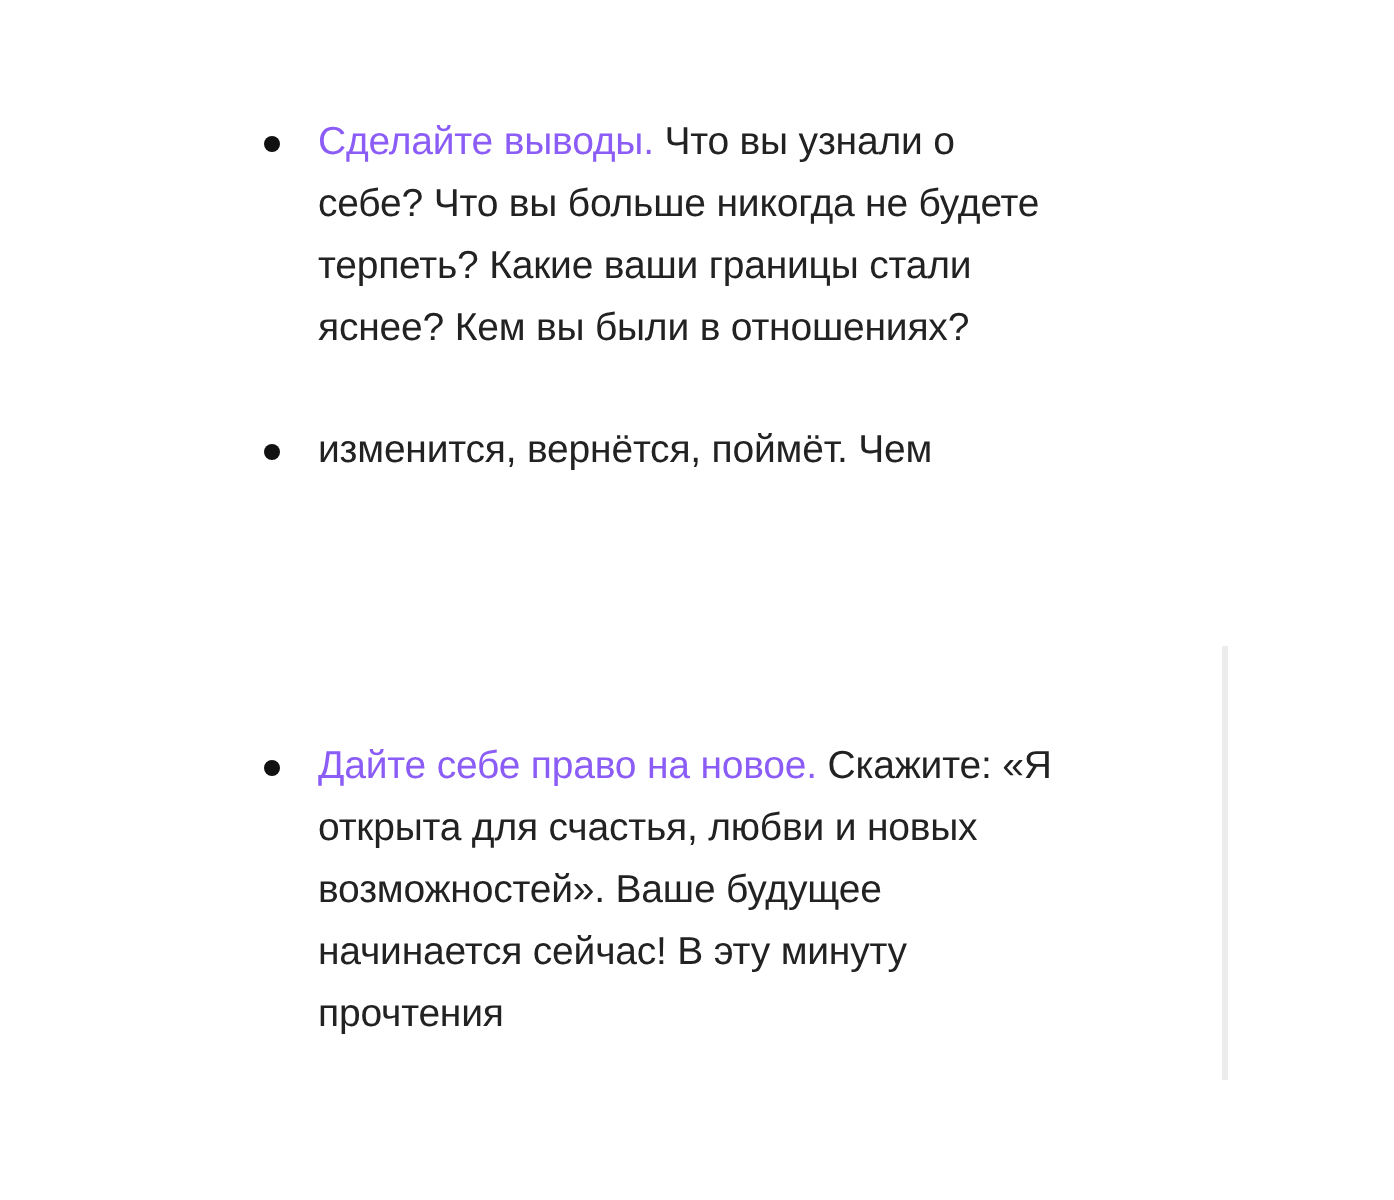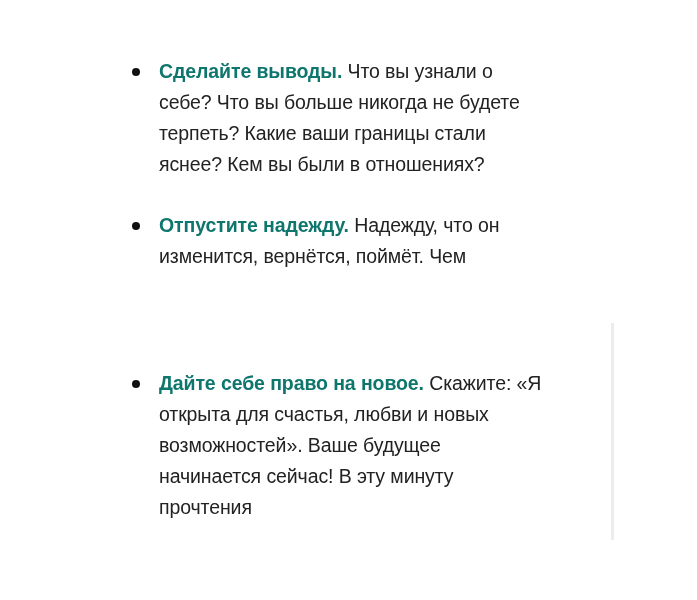--- a/index.html
+++ b/index.html
@@ -33,22 +33,22 @@
     .item .bullet {
       position: absolute;
       left: -27px;
       top: 12px;
       width: 8px;
       height: 8px;
       border-radius: 50%;
       background: #111111;
     }
     .item .lead {
-      font-weight: bold;
-      color: #0f766e;
+      font-weight: normal;
+      color: #8b5cf6;
     }
     .item-1 { top: 56px; }
     .item-2 { top: 210px; }
     .item-3 { top: 368px; }
     .line { display: block; white-space: nowrap; }
     .edge-line {
       position: absolute;
       left: 611px;
       top: 323px;
       width: 3px;
@@ -64,21 +64,20 @@
   <div class="item item-1">
     <span class="bullet"></span>
     <span class="line"><span class="lead">Сделайте выводы.</span><span> Что вы узнали о</span></span>
     <span class="line">себе? Что вы больше никогда не будете</span>
     <span class="line">терпеть? Какие ваши границы стали</span>
     <span class="line">яснее? Кем вы были в отношениях?</span>
   </div>
 
   <div class="item item-2">
     <span class="bullet"></span>
-    <span class="line"><span class="lead">Отпустите надежду.</span><span> Надежду, что он</span></span>
     <span class="line">изменится, вернётся, поймёт. Чем</span>
   </div>
 
   <div class="item item-3">
     <span class="bullet"></span>
     <span class="line"><span class="lead">Дайте себе право на новое.</span><span> Скажите: «Я</span></span>
     <span class="line">открыта для счастья, любви и новых</span>
     <span class="line">возможностей». Ваше будущее</span>
     <span class="line">начинается сейчас! В эту минуту</span>
     <span class="line">прочтения</span>

